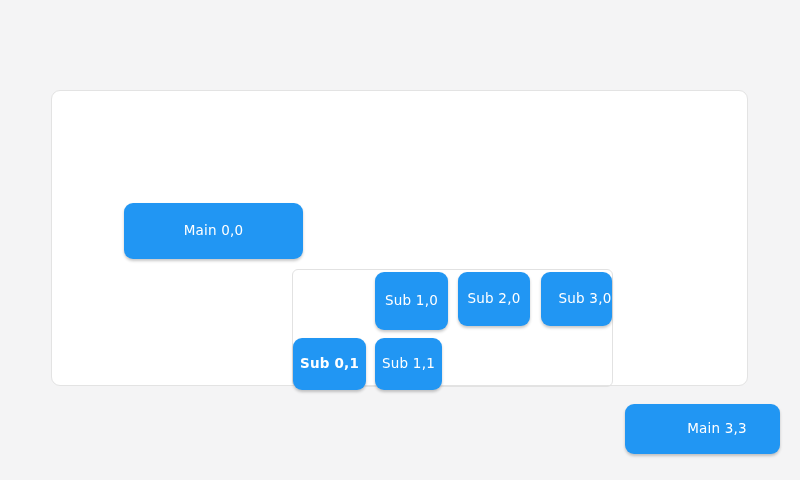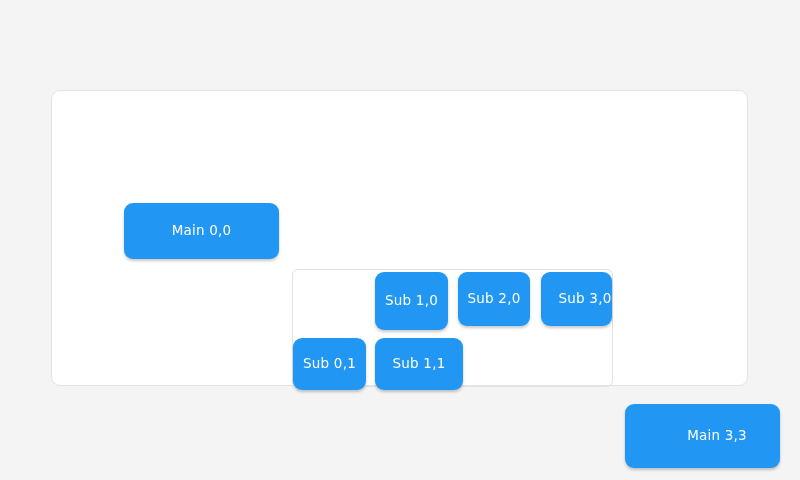--- a/index.html
+++ b/index.html
@@ -50,44 +50,44 @@
     padding: 0;
     box-sizing: border-box;
     -webkit-font-smoothing: antialiased;
   }
   .cell .cell-label {
     pointer-events: none;
     white-space: nowrap;
   }
 
   
-  #main-cell-0 { left: 72px;  top: 112px; width: 155px; height: 56px; }
+  #main-cell-0 { left: 72px;  top: 112px; width: 179px; height: 56px; }
   #main-cell-2 { left: 406px; top: 247px; width: 156px; height: 55px; }
-  #main-cell-3 { left: 573px; top: 313px; width: 155px; height: 64px; padding-left: 29px; }
+  #main-cell-3 { left: 573px; top: 313px; width: 155px; height: 50px; padding-left: 29px; }
 
   
   #sub-grid-container {
     position: absolute;
     left: 240px;
     top: 178px;
     width: 321px;
     height: 118px;
     border: 1px solid #e2e2e2;
     border-radius: 6px;
     background: transparent;
     box-sizing: border-box;
   }
 
   
   #sub-cell-0-0 { left: 241px; top: 181px; width: 73px; height: 54px; }
   #sub-cell-1-0 { left: 323px; top: 181px; width: 73px; height: 58px; }
   #sub-cell-2-0 { left: 406px; top: 181px; width: 72px; height: 54px; }
   #sub-cell-3-0 { left: 489px; top: 181px; width: 71px; height: 54px; padding-left: 17px; }
-  #sub-cell-0-1 { left: 241px; top: 247px; width: 73px; height: 52px; }
-  #sub-cell-1-1 { left: 323px; top: 247px; width: 88px; height: 52px; }
+  #sub-cell-0-1 { left: 241px; top: 247px; width: 73px; height: 52px; font-weight: bold; }
+  #sub-cell-1-1 { left: 323px; top: 247px; width: 67px; height: 52px; }
 </style>
 </head>
 <body>
 
 <div id="app-card">
 
   <button class="cell" id="main-cell-0">
     <span class="cell-label">Main 0,0</span>
   </button>
 

